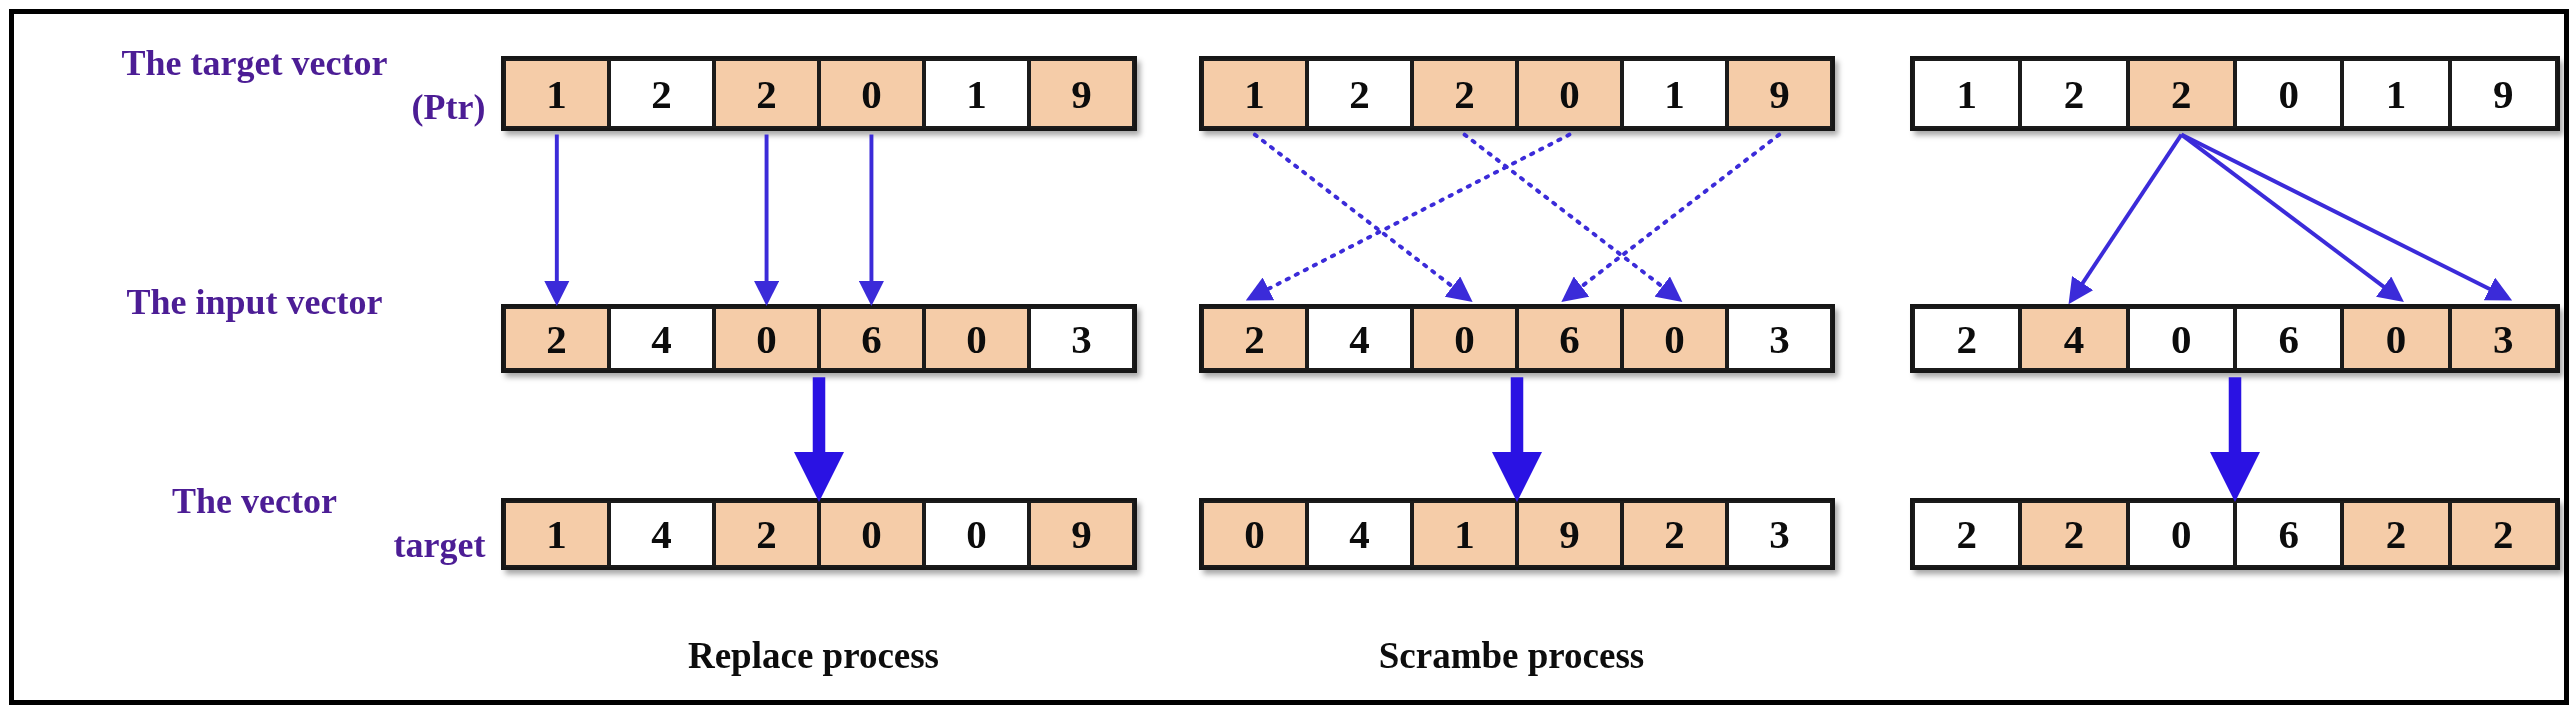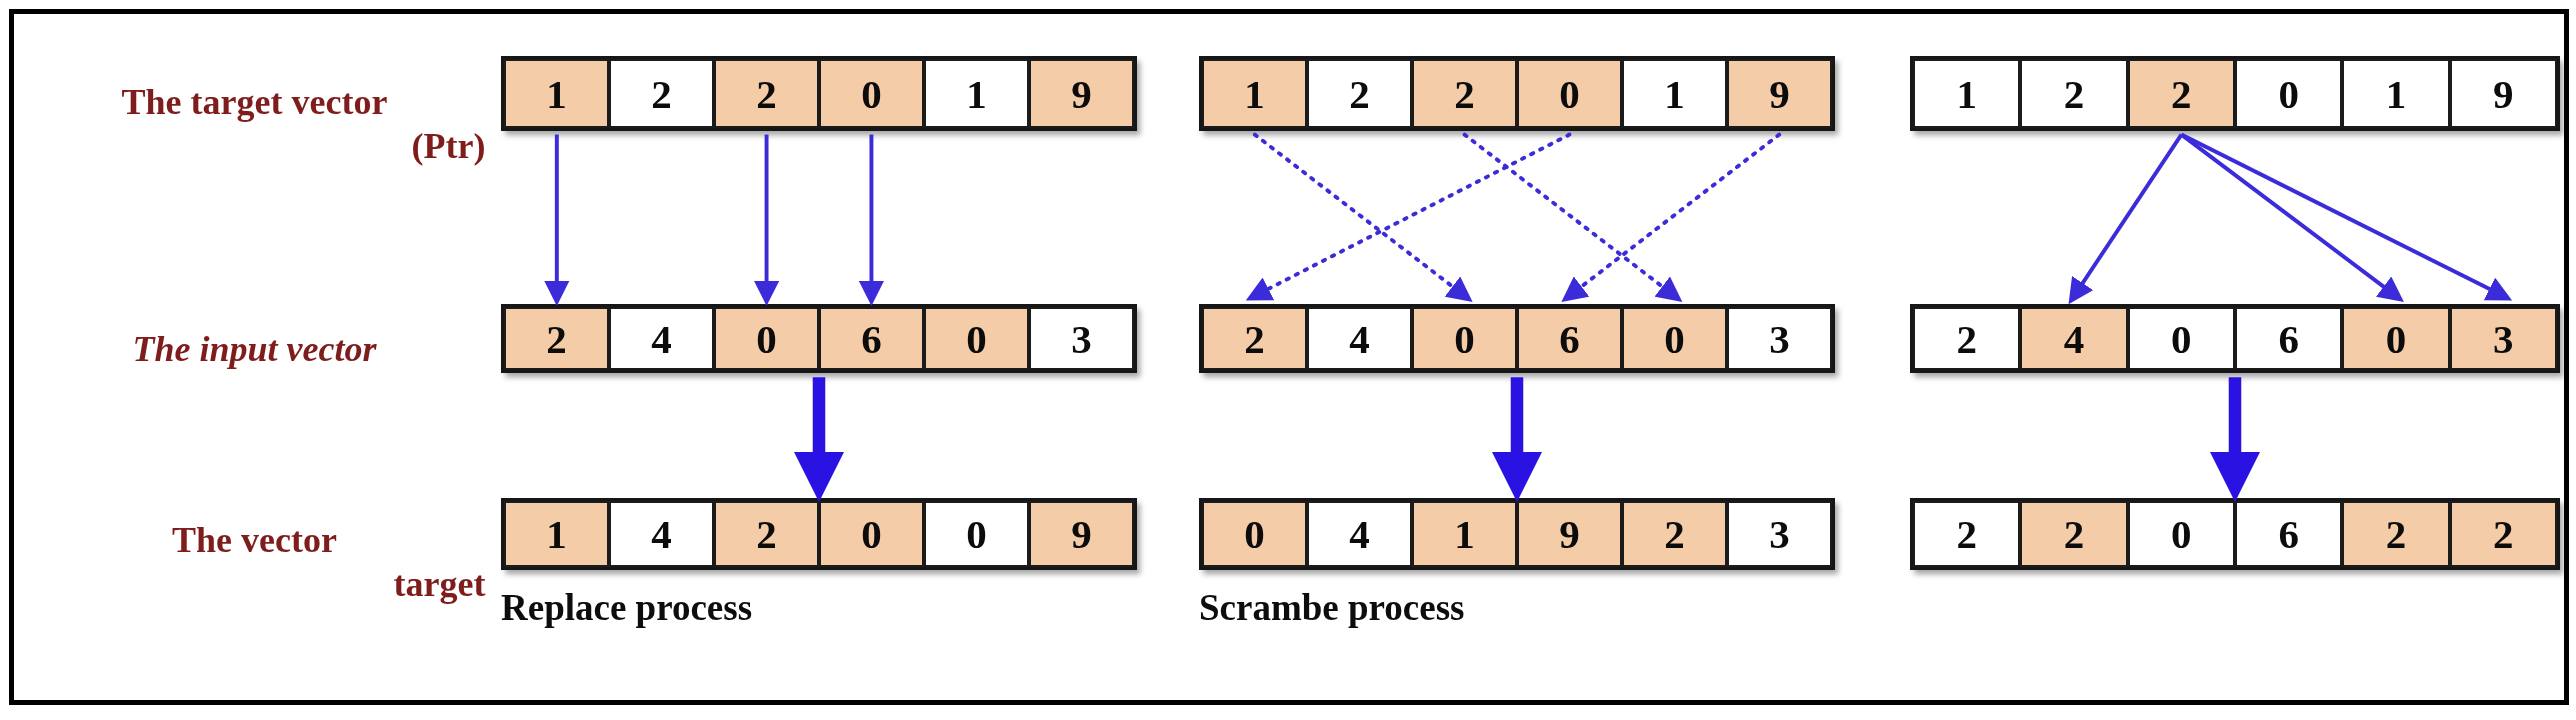--- a/index.html
+++ b/index.html
@@ -13,22 +13,21 @@
   .frame{
     position:absolute;left:9.4px;top:9.4px;
     width:2550px;height:686px;
     border:5.5px solid #000;
     background:transparent;
   }
   .row-label{
     position:absolute;left:23.5px;width:462px;
     text-align:center;
     font-weight:bold;font-size:36px;line-height:44px;
-    color:#7f1d1d;
-    margin-top:39px;
+    color:#4c1d95;
   }
   .row-label .l2{display:block;text-align:right;}
   .panel{position:absolute;top:0;height:720px;}
   .vec-row{
     position:absolute;left:0;right:0;
     display:flex;
     border:3.1px solid #161616;
     box-sizing:border-box;
     background:#fff;
     box-shadow:3.9px 4.7px 5.5px rgba(0,0,0,0.35);
@@ -37,38 +36,38 @@
     flex:1;
     display:flex;align-items:center;justify-content:center;
     border:2.3px solid #1b1b1b;
     box-sizing:border-box;
     font-weight:bold;font-size:41px;color:#0c0c0c;
     background:#ffffff;
   }
   .vec-cell.shaded{background:#F5CCA8;}
   .arrows-svg{position:absolute;left:0;top:0;pointer-events:none;}
   .caption{
-    position:absolute;top:572px;height:70px;
-    display:flex;align-items:center;justify-content:flex-start;
+    position:absolute;top:620px;height:70px;
+    display:flex;align-items:center;justify-content:center;
     font-weight:bold;color:#0d0d0d;
     font-size:37px;
   }
   .caption .big{font-size:44px;margin-left:11px;}
 </style>
 </head>
 <body>
 
 <div id="stage">
   <div class="frame"></div>
 
   <div class="row-label" style="top:41px;">
     <span class="l1">The target vector</span>
     <span class="l2">(Ptr)</span>
   </div>
-  <div class="row-label" style="top:288px;font-style:italic;">
+  <div class="row-label" style="top:280px;">
     <span class="l1">The input vector</span>
   </div>
   <div class="row-label" style="top:479px;">
     <span class="l1">The vector</span>
     <span class="l2">target</span>
   </div>
 
   <div class="panel" style="left: 501px; width: 636px;">
       <div class="vec-row" style="top: 56px; height: 75px;">
         <div class="vec-cell shaded">1</div>

